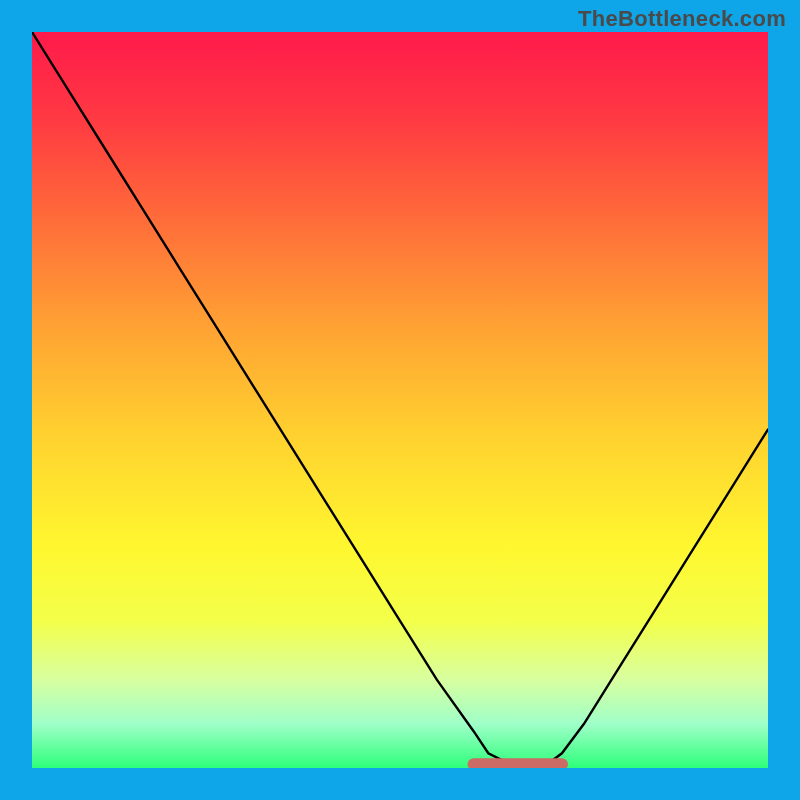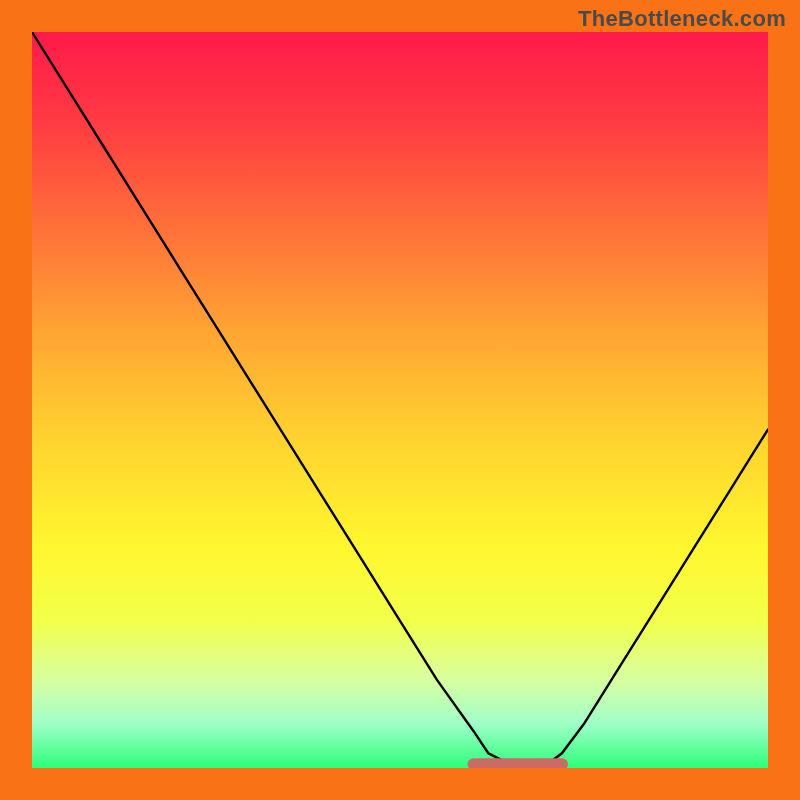--- a/index.html
+++ b/index.html
@@ -8,21 +8,21 @@
     width: 800px;
     height: 800px;
     background: #000;
     overflow: hidden;
     font-family: Arial, Helvetica, sans-serif;
   }
   .frame {
     position: relative;
     width: 800px;
     height: 800px;
-    background: #f97316;
+    background: #0ea5e9;
     text-align: right;
   }
   .plot-area {
     position: absolute;
     left: 32px;
     top: 32px;
     width: 736px;
     height: 736px;
     background: linear-gradient(to bottom,
       #ff1a4b 0%,

